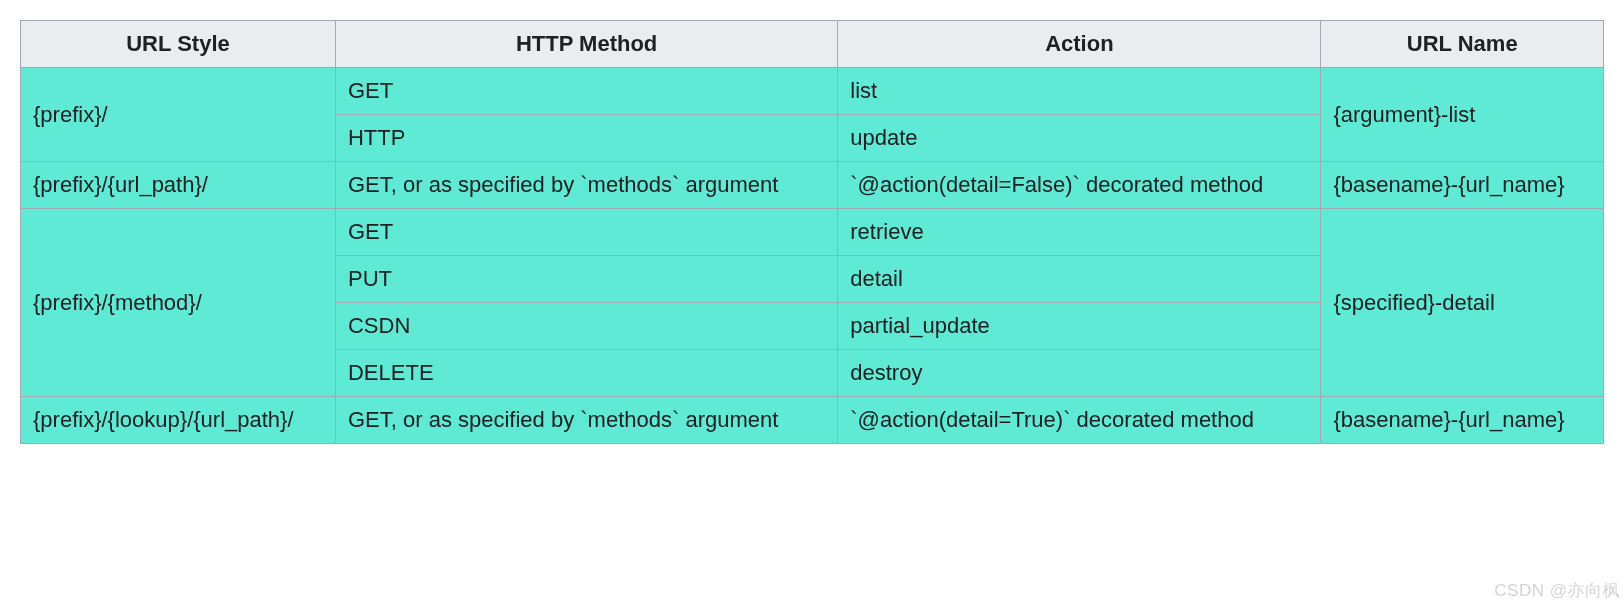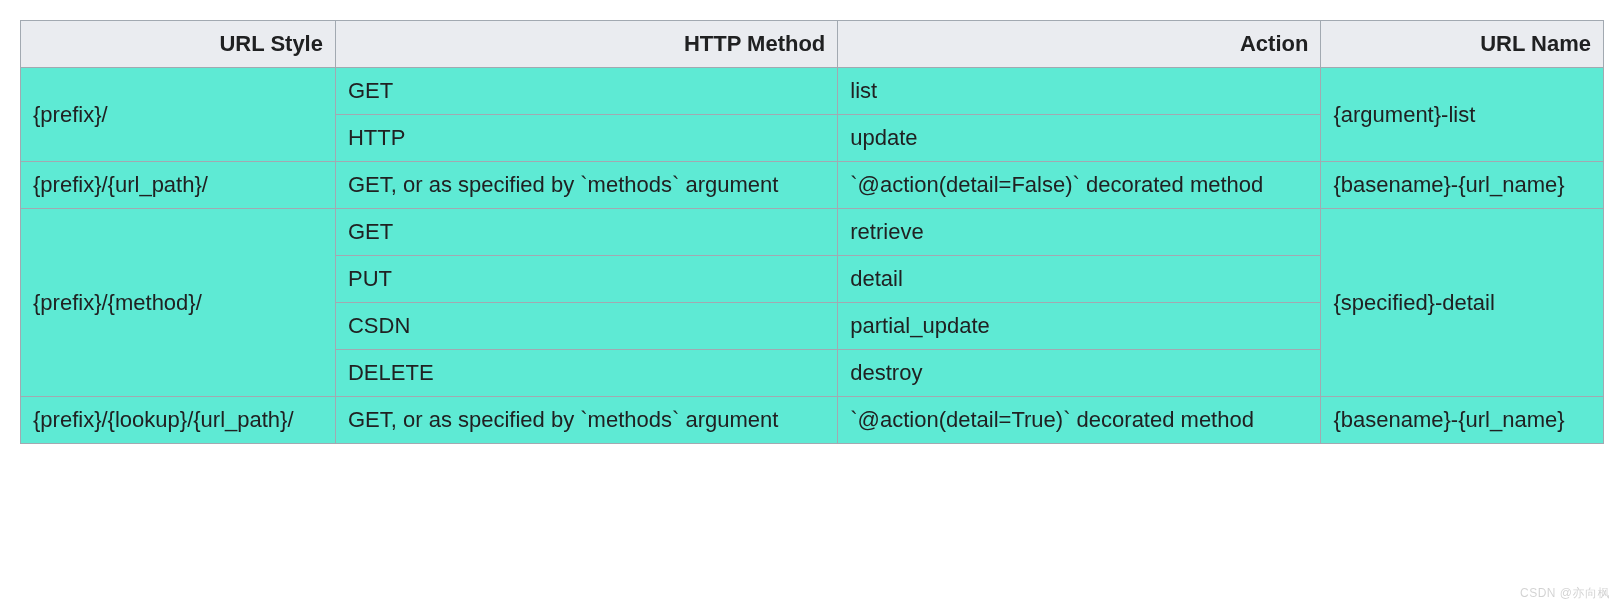--- a/index.html
+++ b/index.html
@@ -20,31 +20,31 @@
       border: 1px solid #a2a9b1;
     }
     th, td {
       border: 1px solid #a2a9b1;
       padding: 10px 12px;
       text-align: left;
       vertical-align: middle;
     }
     th {
       background: #eaecf0;
-      text-align: right;
+      text-align: center;
       font-weight: 700;
     }
     td {
       background: #5eead4;
     }
     .watermark {
       position: fixed;
       bottom: 6px;
-      right: 14px;
-      font-size: 12px;
+      right: 4px;
+      font-size: 17px;
       color: rgba(0,0,0,0.18);
       letter-spacing: 0.5px;
       pointer-events: none;
     }
   </style>
 </head>
 <body>
 
 <table>
   <thead>

